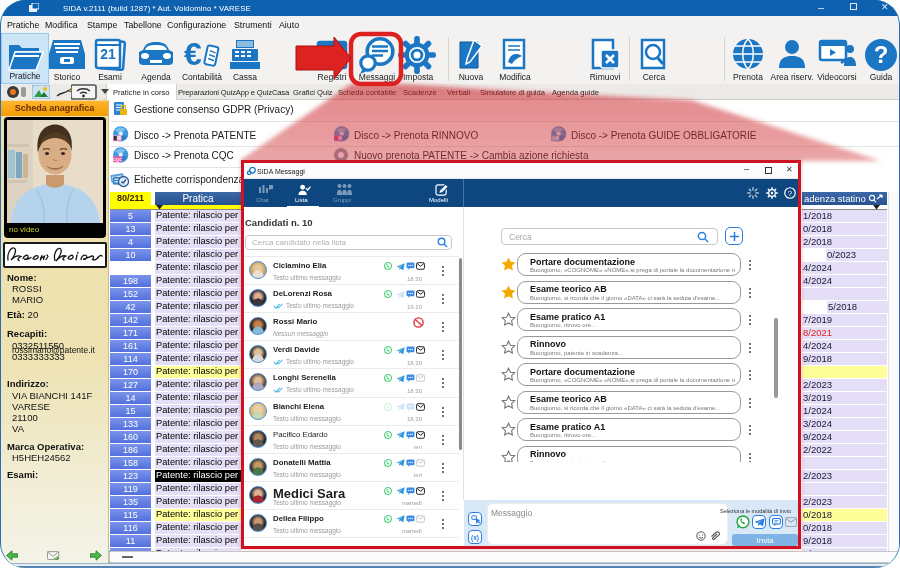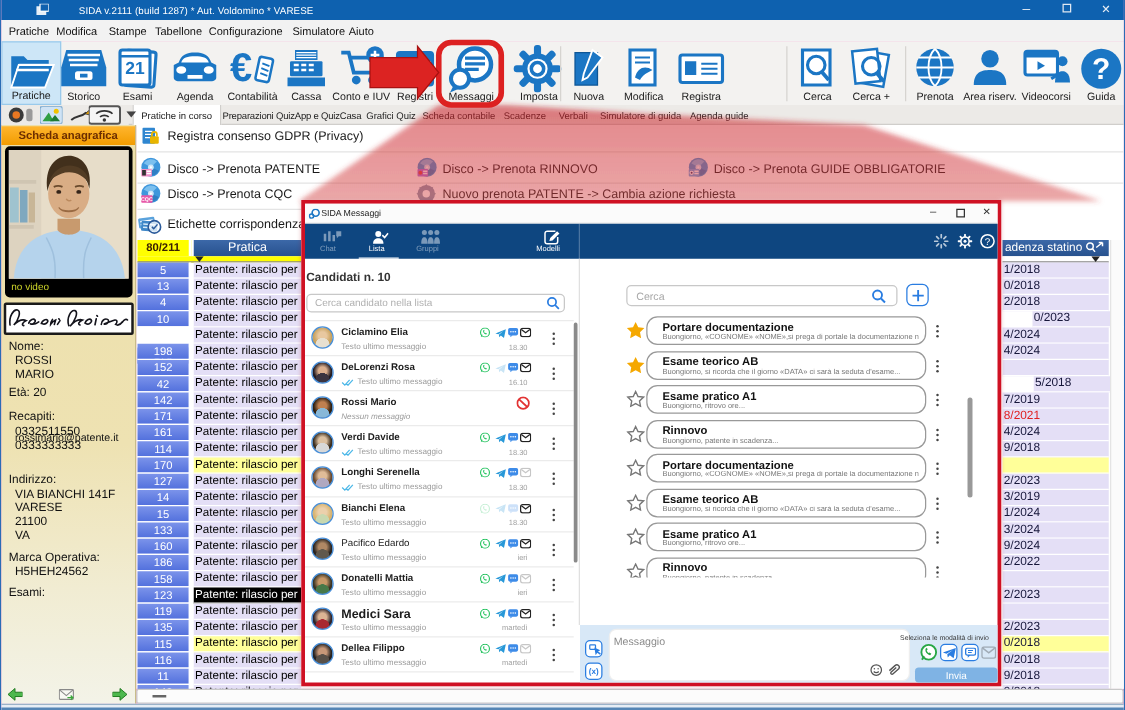--- a/index.html
+++ b/index.html
@@ -1,17 +1,17 @@
 <!DOCTYPE html>
 <html><head><meta charset="utf-8">
 <style>
 *{margin:0;padding:0;box-sizing:border-box;}
 html,body{width:900px;height:568px;overflow:hidden;}
 body{font-family:"Liberation Sans",sans-serif;}
-#win{position:absolute;left:0;top:0;width:900px;height:568px;background:#f9a8d4;overflow:hidden;border-left:1px solid #2a6cb5;border-right:1px solid #2a6cb5;}
+#win{position:absolute;left:0;top:0;width:900px;height:568px;background:#14b8a6;overflow:hidden;border-left:1px solid #2a6cb5;border-right:1px solid #2a6cb5;border-radius:25px;}
 .abs{position:absolute;}
 
 #titlebar{position:absolute;left:0;top:0;width:900px;height:16px;background:#0e61af;color:#fff;}
 #titlebar .t{position:absolute;left:62px;top:4px;font-size:7.8px;letter-spacing:0.1px;}
 
 #menubar{position:absolute;left:0;top:16px;width:900px;height:17px;background:#f2f2f2;color:#111;font-size:8.8px;}
 #menubar span{position:absolute;top:4px;}
 
 #toolbar{position:absolute;left:0;top:33px;width:900px;height:51px;background:#f3f2f0;}
 .tbtn{position:absolute;top:0;height:51px;text-align:center;}
@@ -23,21 +23,21 @@
 .tab{position:absolute;top:0;height:16px;font-size:7.6px;color:#222;padding:4px 6px 0 6px;white-space:nowrap;}
 .tab.sel{background:#fff;border-left:1px solid #d0cecb;border-right:1px solid #d0cecb;}
 
 #sidebar{position:absolute;left:0;top:100px;width:108px;height:463px;background:linear-gradient(180deg,#eddfa9 0%,#eee2b2 55%,#f1ecd2 80%,#f3f3e8 100%);border-right:1px solid #c8bc88;}
 #sbhead{position:absolute;left:0;top:1px;width:107px;height:15px;background:linear-gradient(#ffb52e,#f29c00);color:#6b2d00;font-size:9px;text-align:center;padding-top:2px;font-weight:bold;}
 #photo{position:absolute;left:3px;top:17px;width:102px;height:121px;background:#000;border-radius:4px;padding:3px;}
 #photoin{position:absolute;left:3px;top:3px;width:96px;height:103px;overflow:hidden;background:linear-gradient(180deg,#e8e0d2 0%,#ded6c6 60%,#d8d0c0 100%);}
 #novideo{position:absolute;left:3px;top:108px;width:96px;height:11px;color:#cdd52a;font-size:8px;padding-left:2px;}
 #sig{position:absolute;left:2px;top:142px;width:104px;height:26px;background:#fff;border:2px solid #1a1a1a;border-radius:2px;}
 .sbt{position:absolute;left:6px;color:#111;font-size:9.5px;white-space:nowrap;}
-.sbt b{font-weight:normal;text-align:center;}
+.sbt b{font-weight:bold;text-align:center;}
 
 .cellnum{position:absolute;left:109px;width:43px;background:linear-gradient(#7b93ea,#5371dd);color:#fff;font-size:9px;text-align:center;border-right:2px solid #fff;border-bottom:1px solid #fff;padding-top:1px;}
 .celltxt{position:absolute;left:154px;width:86px;background:#e4dff6;color:#000;font-size:9.3px;padding-top:1px;border-bottom:1px solid #fff;white-space:nowrap;overflow:hidden;padding:0 0 0 1px;}
 .celldate{position:absolute;left:801px;width:85px;background:#e4dff6;color:#16163a;font-size:9.5px;padding-top:1px;border-bottom:1px solid #fff;white-space:nowrap;overflow:hidden;padding:0 0 0 1px;}
 
 #dlg{position:absolute;left:240px;top:160px;width:560px;height:389px;background:#fff;border:3px solid #cf1124;box-shadow:0 0 4px rgba(170,10,25,.30);}
 
 .hline{position:absolute;height:1px;background:#e4e4e4;}
 .vline{position:absolute;width:1px;background:#e0e0e0;}
 .kebab{position:absolute;width:3px;color:#555;}
@@ -56,21 +56,21 @@
   <span class="abs" style="left:849px;top:3px;width:7px;height:7px;border:1px solid #dfe8f2"></span>
   <span class="abs" style="left:880px;top:2px;font-size:9px;color:#e8eef5">✕</span>
 </div>
 
 <div id="menubar">
   <span style="left:6px">Pratiche</span>
       <span style="left:44px">Modifica</span>
       <span style="left:86px">Stampe</span>
       <span style="left:123px">Tabellone</span>
       <span style="left:166px">Configurazione</span>
-      <span style="left:233px">Simulatore</span>
+      <span style="left:233px">Strumenti</span>
       <span style="left:278px">Aiuto</span>
 </div>
 
 <div id="toolbar">
   <div class="tbtn" style="left:0px;width:48px;background:#cde6f7;border:1px solid #9acaeb">
     <svg width="40" height="38" viewBox="0 0 40 38">
           <path d="M4,8 L14,8 L17,11 L34,11 L34,14 L10,14 L4,32 Z" fill="#1b76c4"></path>
           <path d="M10,15 L38,15 L31,33 L4,33 Z" fill="#1b76c4" stroke="#fff" stroke-width="1.5"></path>
           <path d="M8,19 L34,19" stroke="#fff" stroke-width="2"></path>
         </svg>
@@ -115,49 +115,39 @@
   <div class="tbtn" style="left:224px;width:40px">
     <svg width="36" height="38" viewBox="0 0 36 38">
           <rect x="9" y="4" width="18" height="8" fill="#1b76c4"></rect>
           <path d="M10,6 L26,6 M10,8 L26,8 M10,10 L26,10" stroke="#fff" stroke-width="1"></path>
           <rect x="5" y="13" width="26" height="12" rx="1" fill="#1b76c4"></rect>
           <path d="M8,15 h4 v2 h-4 z M14,15 h4 v2 h-4 z M20,15 h4 v2 h-4 z M8,19 h4 v2 h-4 z M14,19 h4 v2 h-4 z M20,19 h4 v2 h-4 z" fill="#fff"></path>
           <rect x="3" y="26" width="30" height="7" fill="#1b76c4"></rect>
         </svg>
     <div class="lbl">Cassa</div>
   </div>
-  <div class="tbtn" style="left:261px;width:54px">
-    <svg width="40" height="38" viewBox="0 0 40 38">
-          <path d="M4,6 L10,6 L14,22 L32,22 L36,10 L12,10" fill="none" stroke="#1b76c4" stroke-width="3"></path>
-          <circle cx="16" cy="28" r="3.5" fill="#1b76c4"></circle>
-          <circle cx="29" cy="28" r="3.5" fill="#1b76c4"></circle>
-          <circle cx="31" cy="8" r="7" fill="#1b76c4"></circle>
-          <path d="M31,4.5 L31,11.5 M27.5,8 L34.5,8" stroke="#fff" stroke-width="2"></path>
-        </svg>
-    <div class="lbl">Conto e IUV</div>
-  </div>
   <div class="tbtn" style="left:309px;width:44px">
     <svg width="38" height="38" viewBox="0 0 38 38">
           <rect x="5" y="6" width="28" height="26" rx="2" fill="none" stroke="#1b76c4" stroke-width="2.5"></rect>
           <rect x="5" y="6" width="28" height="7" fill="#1b76c4"></rect>
           <rect x="9" y="17" width="14" height="11" fill="#1b76c4"></rect>
           <path d="M26,17 L30,17 M26,21 L30,21 M26,25 L30,25" stroke="#1b76c4" stroke-width="2"></path>
         </svg>
     <div class="lbl">Registri</div>
   </div>
   <div class="tbtn" style="left:353px;width:46px">
     <svg width="44" height="40" viewBox="0 0 44 40">
           <circle cx="25" cy="15.5" r="12.8" fill="#fff" stroke="#1b76c4" stroke-width="3.6"></circle>
           <path d="M17,10.5 L33,10.5 M17,15 L33,15 M17,19.5 L28,19.5" stroke="#1b76c4" stroke-width="2.6"></path>
           <circle cx="13" cy="27" r="7.2" fill="#fff" stroke="#1b76c4" stroke-width="3.2"></circle>
           <path d="M8,32 L5,38 L13,34.5 Z" fill="#1b76c4"></path>
         </svg>
     <div class="lbl">Messaggi</div>
   </div>
-  <div class="tbtn" style="left:415px;width:28px">
+  <div class="tbtn" style="left:402px;width:28px">
     <svg width="40" height="38" viewBox="0 0 40 40">
           <g fill="#1b76c4">
             <circle cx="20" cy="20" r="13"></circle>
             <g id="t">
               <rect x="17" y="0" width="6" height="9" rx="2.5"></rect>
             </g>
             <rect x="17" y="31" width="6" height="9" rx="2.5"></rect>
             <rect x="0" y="17" width="9" height="6" ry="2.5"></rect>
             <rect x="31" y="17" width="9" height="6" ry="2.5"></rect>
             <rect x="17" y="0" width="6" height="9" rx="2.5" transform="rotate(45 20 20)"></rect>
@@ -179,45 +169,36 @@
     <div class="lbl">Nuova</div>
   </div>
   <div class="tbtn" style="left:491px;width:46px">
     <svg width="38" height="38" viewBox="0 0 38 38">
           <path d="M8,4 L28,4 L28,32 L8,32 Z" fill="#fff" stroke="#1b76c4" stroke-width="2.5"></path>
           <path d="M12,10 L24,10 M12,14 L24,14" stroke="#1b76c4" stroke-width="1.5"></path>
           <path d="M12,26 C14,18 20,16 26,20 C22,22 18,24 16,28 Z" fill="#1b76c4"></path>
         </svg>
     <div class="lbl">Modifica</div>
   </div>
-  <div class="tbtn" style="left:537px;width:46px">
-    <svg width="40" height="38" viewBox="0 0 40 38">
-          <rect x="3" y="8" width="34" height="22" rx="2" fill="#fff" stroke="#1b76c4" stroke-width="2.5"></rect>
-          <rect x="7" y="13" width="9" height="11" fill="#1b76c4"></rect>
-          <path d="M20,15 L33,15 M20,19 L33,19 M20,23 L33,23" stroke="#1b76c4" stroke-width="1.5"></path>
-        </svg>
-    <div class="lbl">Registra</div>
+  <div class="tbtn" style="left:582px;width:44px">
+    <svg width="36" height="38" viewBox="0 0 36 38">
+          <path d="M6,4 L26,4 L26,32 L6,32 Z" fill="#fff" stroke="#1b76c4" stroke-width="2.5"></path>
+          <rect x="14" y="14" width="18" height="18" rx="2" fill="#1b76c4" stroke="#fff" stroke-width="1.5"></rect>
+          <path d="M19,19 L27,27 M27,19 L19,27" stroke="#fff" stroke-width="2.5"></path>
+        </svg>
+    <div class="lbl">Rimuovi</div>
   </div>
   <div class="tsep" style="left:628px"></div>
   <div class="tbtn" style="left:635px;width:36px">
     <svg width="36" height="38" viewBox="0 0 36 38">
           <path d="M6,4 L28,4 L28,32 L6,32 Z" fill="#fff" stroke="#1b76c4" stroke-width="2.5"></path>
           <circle cx="17" cy="16" r="7" fill="none" stroke="#1b76c4" stroke-width="2.5"></circle>
           <path d="M21,21 L27,28" stroke="#1b76c4" stroke-width="3"></path>
         </svg>
     <div class="lbl">Cerca</div>
-  </div>
-  <div class="tbtn" style="left:675px;width:42px">
-    <svg width="40" height="38" viewBox="0 0 40 38">
-          <path d="M12,6 L32,6 L32,32 L12,32 Z" fill="#fff" stroke="#1b76c4" stroke-width="2" transform="rotate(10 22 19)"></path>
-          <path d="M6,4 L26,4 L26,30 L6,30 Z" fill="#fff" stroke="#1b76c4" stroke-width="2" transform="rotate(-6 16 17)"></path>
-          <circle cx="20" cy="17" r="7" fill="none" stroke="#1b76c4" stroke-width="2.5"></circle>
-          <path d="M24,22 L30,29" stroke="#1b76c4" stroke-width="3"></path>
-        </svg>
-    <div class="lbl">Cerca +</div>
   </div>
   <div class="tsep" style="left:723px"></div>
   <div class="tbtn" style="left:763px;width:56px">
     <svg width="34" height="38" viewBox="0 0 34 38">
           <circle cx="17" cy="11" r="7" fill="#1b76c4"></circle>
           <path d="M4,32 C4,22 10,20 17,20 C24,20 30,22 30,32 Z" fill="#1b76c4"></path>
         </svg>
     <div class="lbl">Area riserv.</div>
   </div>
   <div class="tbtn" style="left:725px;width:44px">
@@ -288,21 +269,21 @@
 
 <div class="abs" style="left:108px;top:100px;width:792px;height:451px;background:#fff"></div>
 
 <div id="menurows" style="font-size:10px;color:#1a1a1a">
   <svg class="abs" style="left:112px;top:102px" width="15" height="15" viewBox="0 0 15 15">
         <rect x="1" y="0" width="10" height="13" rx="1" fill="#2f86d0"></rect>
         <path d="M3,3 h6 M3,5.5 h6 M3,8 h4" stroke="#fff" stroke-width="1"></path>
         <rect x="7" y="7" width="7" height="6" rx="1" fill="#e8b500"></rect>
         <path d="M8.5,7 v-1.5 a2,2 0 0 1 4,0 V7" stroke="#e8b500" stroke-width="1.4" fill="none"></path>
       </svg>
-  <span class="abs" style="left:133px;top:104px">Registra consenso GDPR (Privacy)</span>
+  <span class="abs" style="left:133px;top:104px">Gestione consenso GDPR (Privacy)</span>
   <div class="hline" style="left:109px;top:121px;width:789px"></div>
   <svg class="abs" style="left:111px;top:126px" width="17" height="16" viewBox="0 0 16 16">
         <circle cx="8.2" cy="7.8" r="7.6" fill="#3f97dc"></circle>
         <path d="M2.5,4.5 A7,7 0 0 1 13,3.2 L8.2,7.8 Z" fill="#7cc0ef"></path>
         <path d="M3.2,12.5 A7,7 0 0 0 14.5,10.5 L8.2,7.8 Z" fill="#2f7fc4"></path>
         <circle cx="8.2" cy="7.8" r="2.3" fill="#cfe7f8"></circle>
         <circle cx="8.2" cy="7.8" r="0.9" fill="#fff"></circle>
         <rect x="0.5" y="9.2" width="8.5" height="6" rx="0.8" fill="#f090c8"></rect>
         <rect x="1.2" y="10" width="3" height="4.4" fill="#333"></rect>
         <rect x="4.8" y="10.4" width="3.6" height="1.2" fill="#fff"></rect>
@@ -853,21 +834,21 @@
         <path d="M1.2,1.8 L5,4.8 L8.8,1.8" fill="none" stroke="#222" stroke-width="1.1"></path>
       </svg>
 <div class="abs" style="left:136px;top:309.2px;width:42px;text-align:right;font-size:6px;color:#a0a0a0">ieri</div>
 <div class="kebab" style="left:198px;top:299.7px">
         <i></i>
         <i></i>
         <i></i>
       </div>
 <div class="hline" style="left:0;top:317.8px;width:215px;background:#ebebeb"></div>
 <div class="abs" style="left:5px;top:322.8px;width:18px;height:18px;border-radius:50%;border:1.6px solid #4a90d9;background:radial-gradient(circle at 50% 88%,#a82830 0 34%,transparent 36%),radial-gradient(circle at 50% 42%,#dcb494 0 26%,#30242a 58%)"></div>
-<div class="abs" style="left:29px;top:322.8px;font-size:10px;font-weight:600;color:#1c1c1c">Medici Sara</div>
+<div class="abs" style="left:29px;top:322.8px;font-size:13px;font-weight:600;color:#1c1c1c">Medici Sara</div>
 <div class="abs" style="left:29px;top:335.8px;font-size:6.5px;color:#9a9a9a;">Testo ultimo messaggio</div>
 <svg class="abs" style="left:140px;top:323.8px" width="8" height="8" viewBox="0 0 9 9">
         <circle cx="4.5" cy="4.5" r="4" fill="none" stroke="#23c25e" stroke-width="1"></circle>
         <path d="M1.2,8.2 L1.8,6.4" stroke="#23c25e" stroke-width="1"></path>
         <path d="M3,2.5 c-.8,1.5.8,3.5 2.6,3.9 l.6-.9 -1-.7 -.5.3 c-.6-.4-1-1-1.1-1.6 l.5-.3 -.4-1.1 Z" fill="#23c25e"></path>
       </svg>
 <svg class="abs" style="left:151.5px;top:324.3px" width="9" height="8" viewBox="0 0 10 9">
         <path d="M0.3,4.2 L9.7,0.4 L8,8.3 L5.2,6.1 L3.8,7.6 L3.4,5.3 L7.5,2 L2.9,4.9 Z" fill="#2898d8"></path>
       </svg>
 <svg class="abs" style="left:161.5px;top:323.8px" width="9" height="8" viewBox="0 0 10 9">

